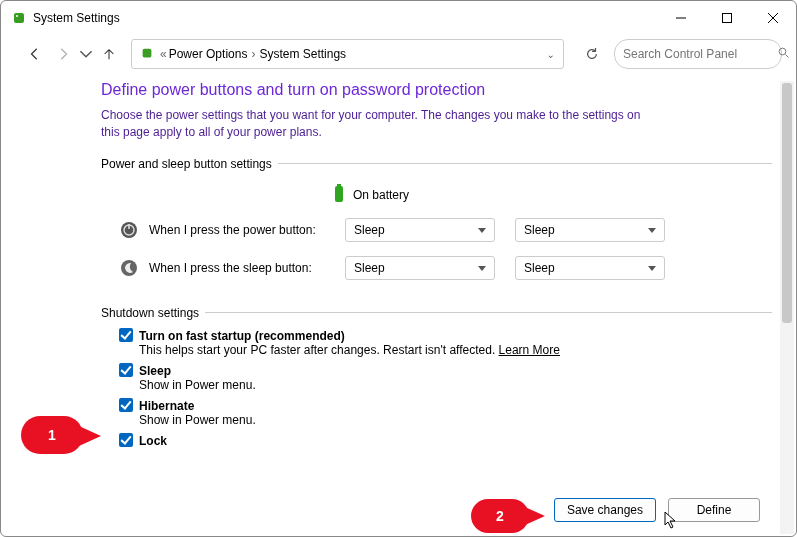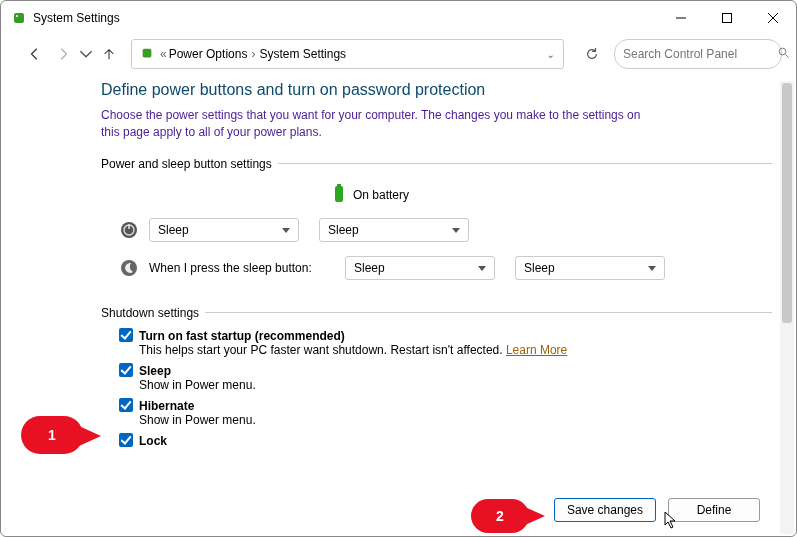--- a/index.html
+++ b/index.html
@@ -12,37 +12,37 @@
 .navrow { height:38px; display:flex; align-items:center; padding:0 14px 0 22px; gap:4px; font-size:12px; }
 .navarrow { width:24px; height:24px; display:flex; align-items:center; justify-content:center; color:#666; }
 .navarrow svg { width:14px; height:14px; }
 .crumb { flex:1; height:30px; border:1px solid #ccc; border-radius:3px; display:flex; align-items:center; padding:0 8px; margin:0 6px; font-size:12px; color:#000; }
 .crumb .sep { color:#666; margin:0 4px; }
 .crumb .chev { margin-left:auto; color:#666; font-size:10px; }
 .refresh { width:28px; height:28px; display:flex; align-items:center; justify-content:center; color:#555; margin:0 4px; }
 .searchbox { width:168px; height:30px; border:1px solid #ccc; border-radius:14px; display:flex; align-items:center; padding:0 8px; font-size:12px; color:#777; }
 .searchbox input { border:none; outline:none; flex:1; font-size:12px; background:transparent; }
 .content { position:absolute; top:80px; left:100px; right:24px; bottom:60px; font-size:12px; color:#000; overflow:hidden; }
-h1 { color:#0c4a6e; font-weight:400; font-size:16px; margin-bottom:8px; }
+h1 { color:#6d28d9; font-weight:400; font-size:16px; margin-bottom:8px; }
 .desc { font-size:12px; color:#4c1d95; margin-bottom:16px; max-width:560px; line-height:1.4; }
 fieldset { border:none; border-top:1px solid #ccc; margin-bottom:12px; padding-top:8px; }
 legend { font-size:12px; padding-right:6px; color:#000;margin-top:24px; }
 .modehead { display:flex; padding-left:230px; margin:4px 0 10px; font-size:12px; }
 .modehead div { display:flex; align-items:center; gap:6px; }
 .row { display:flex; align-items:center; margin:8px 0 14px 18px; gap:10px; }
 .row .ricon { width:20px; height:20px; display:flex; align-items:center; justify-content:center; }
 .row .label { width:186px; font-size:12px; }
 .sel { width:150px; height:24px; border:1px solid #ccc; border-radius:3px; display:flex; align-items:center; padding:0 8px; font-size:12px; position:relative; margin-right:10px; background:#fff; }
 .sel::after { content:""; position:absolute; right:8px; top:9px; border-left:4px solid transparent; border-right:4px solid transparent; border-top:5px solid #555; }
 .opt { margin:0 0 6px 18px; }
 .opt .chk { display:inline-block; width:14px; height:14px; background:#0067c0; border-radius:2px; vertical-align:-2px; margin-right:6px; position:relative; }
 .opt .chk::after { content:""; position:absolute; left:4px; top:1px; width:4px; height:8px; border:solid #fff; border-width:0 2px 2px 0; transform:rotate(40deg); }
 .opt b { font-size:12px; font-weight:600; }
 .opt .sub { display:block; margin-left:20px; font-size:12px; color:#000; }
-.opt a { color:#a16207; text-decoration:underline; }
+.opt a { color:#000000; text-decoration:underline; }
 .footer { position:absolute; bottom:14px; right:36px; display:flex; gap:12px; }
 .btn { min-width:92px; height:24px; border:1px solid #999; border-radius:3px; background:#fdfdfd; font-size:12px; display:flex; align-items:center; justify-content:center; padding:0 12px; }
 .btn.primary { border:1px solid #0067c0; }
 .scrollbar { position:absolute; right:2px; top:80px; bottom:2px; width:14px; background:#f3f3f3; }
 .scrollbar .thumb { position:absolute; left:2px; right:2px; top:2px; height:240px; background:#c8c8c8; border-radius:3px; }
 .callout { position:absolute; background:#e81123; color:#fff; font-weight:700; font-size:14px; display:flex; align-items:center; justify-content:center; }
 .callout.c1 { left:20px; top:415px; width:62px; height:38px; border-radius:20px; }
 .callout.c1::after { content:""; position:absolute; right:-18px; top:10px; border-top:10px solid transparent; border-bottom:10px solid transparent; border-left:22px solid #e81123; }
 .callout.c2 { left:470px; top:498px; width:58px; height:34px; border-radius:18px; }
 .callout.c2::after { content:""; position:absolute; right:-16px; top:8px; border-top:9px solid transparent; border-bottom:9px solid transparent; border-left:20px solid #e81123; }
@@ -143,20 +143,21 @@
       </div>
     </div>
     <div class="row">
       <span class="ricon">
           <svg width="18" height="18" viewBox="0 0 18 18">
             <circle cx="9" cy="9" r="8" fill="#555"></circle>
             <circle cx="9" cy="9" r="5" fill="none" stroke="#ddd" stroke-width="1.4"></circle>
             <line x1="9" y1="3" x2="9" y2="8" stroke="#ddd" stroke-width="1.6"></line>
           </svg>
         </span>
+      <span class="label">When I press the power button:</span>
       <div class="sel">
           <span>Sleep</span>
         </div>
       <div class="sel">
           <span>Sleep</span>
         </div>
     </div>
     <div class="row">
       <span class="ricon">
           <svg width="18" height="18" viewBox="0 0 18 18">
@@ -171,21 +172,21 @@
       <div class="sel">
           <span>Sleep</span>
         </div>
     </div>
   </fieldset>
 
   <fieldset>
     <legend>Shutdown settings</legend>
     <div class="opt">
       <span class="chk"></span><b>Turn on fast startup (recommended)</b>
-      <span class="sub"><span>This helps start your PC faster want shutdown. Restart isn't affected. </span><a>Learn More</a></span>
+      <span class="sub"><span>This helps start your PC faster after changes. Restart isn't affected. </span><a>Learn More</a></span>
     </div>
     <div class="opt">
       <span class="chk"></span><b>Sleep</b>
       <span class="sub">Show in Power menu.</span>
     </div>
     <div class="opt">
       <span class="chk"></span><b>Hibernate</b>
       <span class="sub">Show in Power menu.</span>
     </div>
     <div class="opt">

